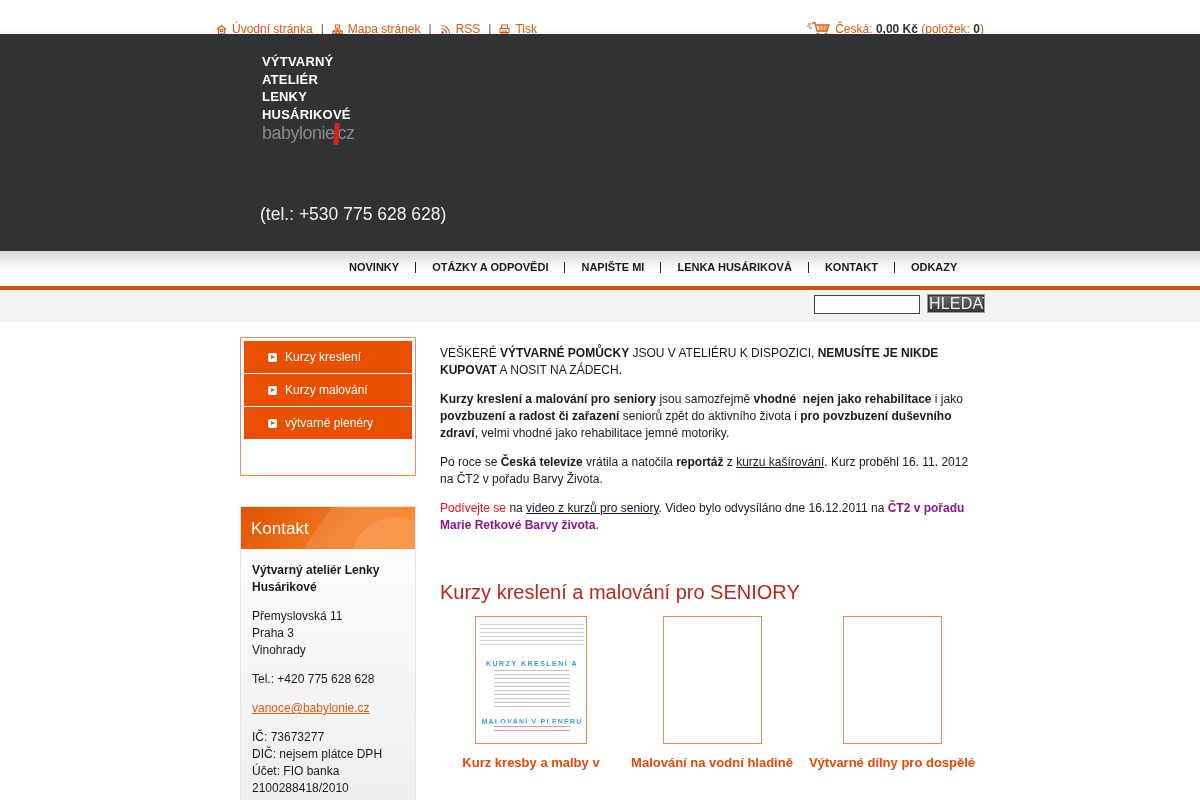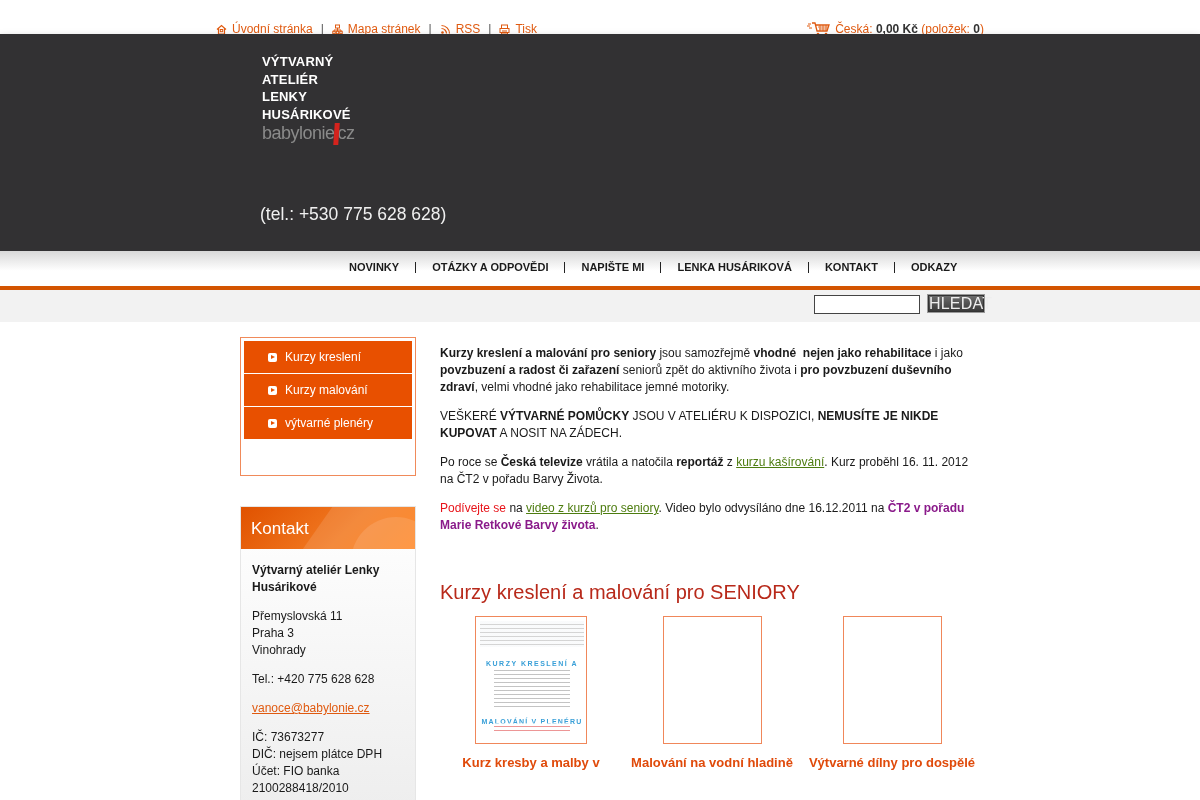--- a/index.html
+++ b/index.html
@@ -59,21 +59,21 @@
   .contact .head span { position: absolute; left: 10px; top: 12px; color: #fff; font-size: 17px; z-index: 2; }
   .contact .body { padding: 13px 11px; font-size: 12px; line-height: 17px; color: #1a1a1a; }
   .contact .body p { margin-bottom: 12px; }
   .contact .body a { color: #e05a10; }
 
   
   .main { position: absolute; left: 440px; top: 345px; width: 544px; font-size: 12px; line-height: 17px; color: #1a1a1a; }
   .main h1 { font-size: 20px; font-weight: normal; color: #b8291a; line-height: 28px; margin-bottom: 9px; }
   .main h2 { font-size: 20px; font-weight: normal; color: #b8291a; line-height: 28px; margin-top: 44px; margin-bottom: 10px; }
   .main p { margin-bottom: 12px; }
-  .main a { color: #4d7c0f; }
+  .main a { color: #0f172a; }
   .main .red { color: #e8141a; }
   .main .purple { color: #8a1a8a; font-weight: bold; }
 
   .gallery { display: flex; position: relative; height: 160px; }
   .gal-item { position: absolute; text-align: center; }
   .gal-item .thumb { border: 1px solid #f0875a; background: #fff; margin: 0 auto; position: relative; overflow: hidden; }
   .gal-item .cap { font-size: 13px; font-weight: bold; color: #e04a0a; margin-top: 10px; white-space: nowrap; }
   .poster { width: 112px; height: 128px; background: linear-gradient(#f4f6f8, #dfe4e8); }
   .poster .t1 { position: absolute; left: 4px; top: 38px; width: 104px; font-size: 7px; font-weight: bold; color: #3aa0d8; letter-spacing: 1.5px; text-align: center; }
   .poster .t2 { position: absolute; left: 4px; top: 96px; width: 104px; font-size: 7px; font-weight: bold; color: #3aa0d8; letter-spacing: 1.2px; text-align: center; }
@@ -236,25 +236,25 @@
       <span>DIČ: nejsem plátce DPH</span><br>
       <span>Účet: FIO banka</span><br>
       <span>2100288418/2010</span>
     </p>
   </div>
 </div>
 
 <div class="main">
 
   <p>
+    <span>VEŠKERÉ </span><b>VÝTVARNÉ POMŮCKY</b><span> JSOU V ATELIÉRU K DISPOZICI, </span><b>NEMUSÍTE JE NIKDE KUPOVAT</b><span> A NOSIT NA ZÁDECH.</span>
+  </p>
+
+  <p>
     <b>Kurzy kreslení a malování pro seniory</b><span> jsou samozřejmě </span><b style="white-space:pre">vhodné  nejen jako rehabilitace</b><span> i jako </span><b>povzbuzení a radost či zařazení</b><span> seniorů zpět do aktivního života i </span><b>pro povzbuzení duševního zdraví</b><span>, velmi vhodné jako rehabilitace jemné motoriky.</span>
-  </p>
-
-  <p>
-    <span>VEŠKERÉ </span><b>VÝTVARNÉ POMŮCKY</b><span> JSOU V ATELIÉRU K DISPOZICI, </span><b>NEMUSÍTE JE NIKDE KUPOVAT</b><span> A NOSIT NA ZÁDECH.</span>
   </p>
 
   <p>
     <span>Po roce se </span><b>Česká televize</b><span> vrátila a natočila </span><b>reportáž</b><span> z </span><a href="#">kurzu kašírování</a><span>. Kurz proběhl 16. 11. 2012 na ČT2 v pořadu Barvy Života.</span>
   </p>
 
   <p>
     <span class="red">Podívejte se</span><span> na </span><a href="#">video z kurzů pro seniory</a><span>. Video bylo odvysíláno dne 16.12.2011 na </span><span class="purple">ČT2 v pořadu Marie Retkové Barvy života</span><span>.</span>
   </p>
 

